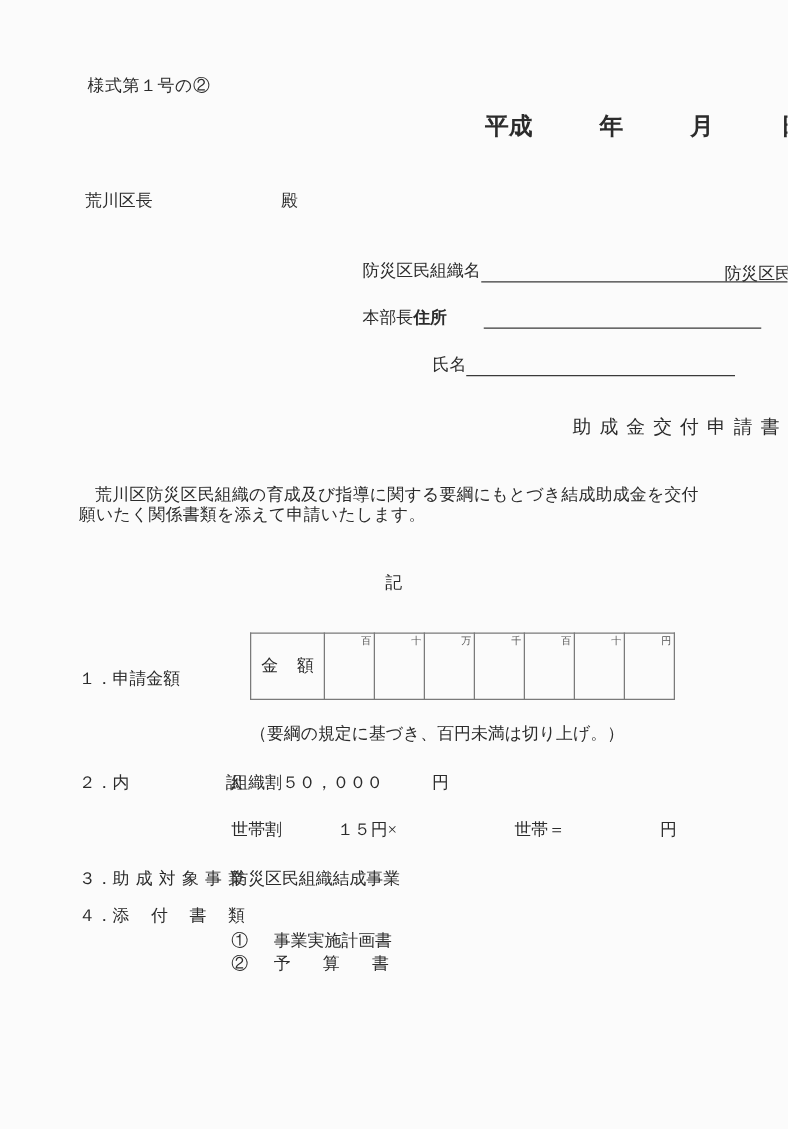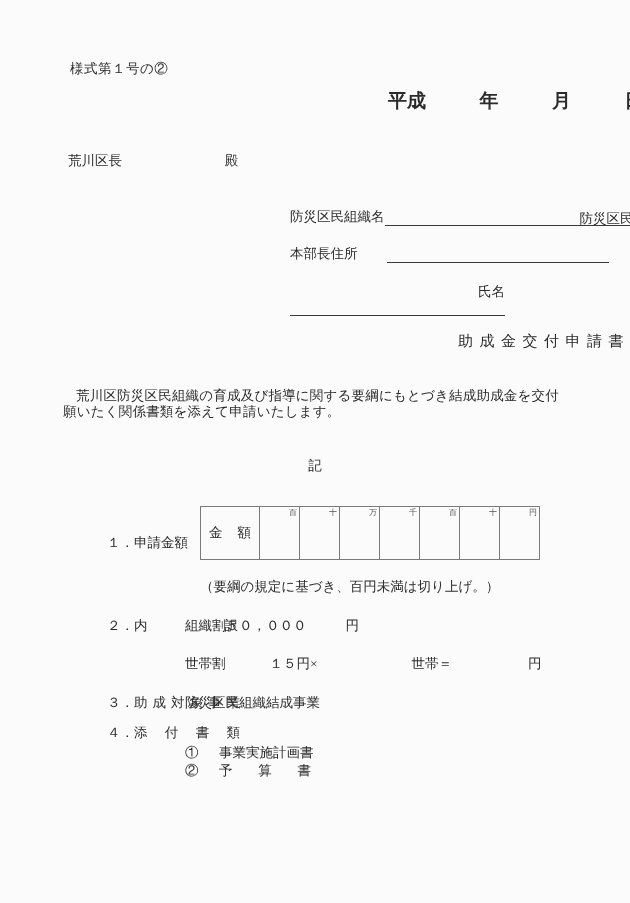--- a/index.html
+++ b/index.html
@@ -54,23 +54,23 @@
     display: inline-block;
     border-bottom: 1px solid #3a3a3a;
     height: 15px;
     box-sizing: border-box;
     text-align: right;
     line-height: 15px;
   }
   .org-row  { left: 290px; top: 208px; }
   .org-row .rule { width: 278px; padding-right: 2px; }
   .addr-row { left: 290px; top: 245px; }
-  .addr-row .lbl2 { display: inline-block; width: 56px; }
+  .addr-row .lbl2 { display: inline-block; width: 56px; font-weight: bold; }
   .addr-row .rule { width: 222px; }
-  .name-row { left: 290px; top: 283px; flex-direction: column; }
+  .name-row { left: 290px; top: 283px; }
   .name-row .lead { display: inline-block; width: 56px; }
   .name-row .rule { width: 215px; }
 
   
   .doc-title {
     left: 0; right: 0; top: 332px;
     width: 630px;
     text-align: right;
     font-size: 15px;
     letter-spacing: 6.5px;
@@ -93,21 +93,20 @@
     left: 0; right: 0; top: 457px;
     width: 630px;
     text-align: center;
     font-size: 13.5px;
   }
 
   
   .item-label {
     font-size: 13.5px;
     left: 63px;
-    margin-left: 44px;
   }
   .item-label .num { display: inline-block; }
   .spread {
     display: inline-flex;
     width: 104px;
     justify-content: space-between;
   }
   .spread-wide {
     display: inline-flex;
     width: 106px;

